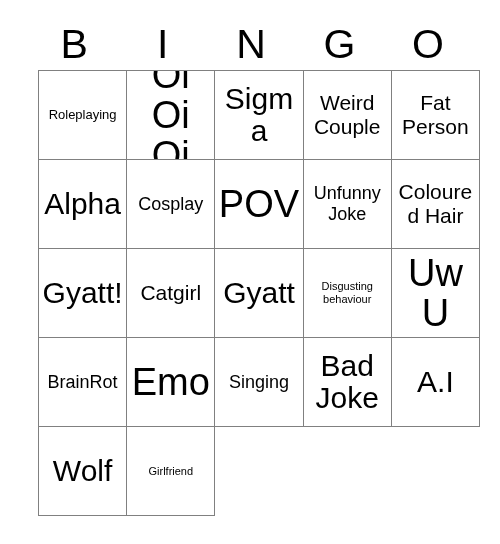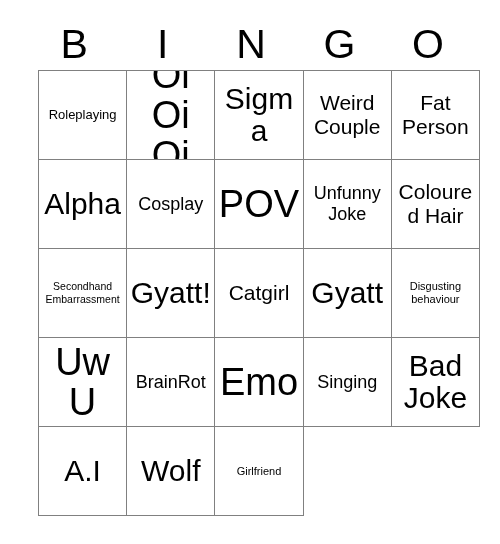--- a/index.html
+++ b/index.html
@@ -131,23 +131,20 @@
         <span class="cell-text fs-3xl">POV</span>
       </div>
     <div class="cell">
         <span class="cell-text fs-m">Unfunny Joke</span>
       </div>
 
     <div class="cell">
         <span class="cell-text fs-l">Coloured Hair</span>
       </div>
     <div class="cell">
-        <span class="cell-text fs-xxs">Secondhand Embarrassment</span>
-      </div>
-    <div class="cell">
         <span class="cell-text fs-xxl">Gyatt!</span>
       </div>
     <div class="cell">
         <span class="cell-text fs-l">Catgirl</span>
       </div>
     <div class="cell">
         <span class="cell-text fs-xxl">Gyatt</span>
       </div>
 
     <div class="cell">

